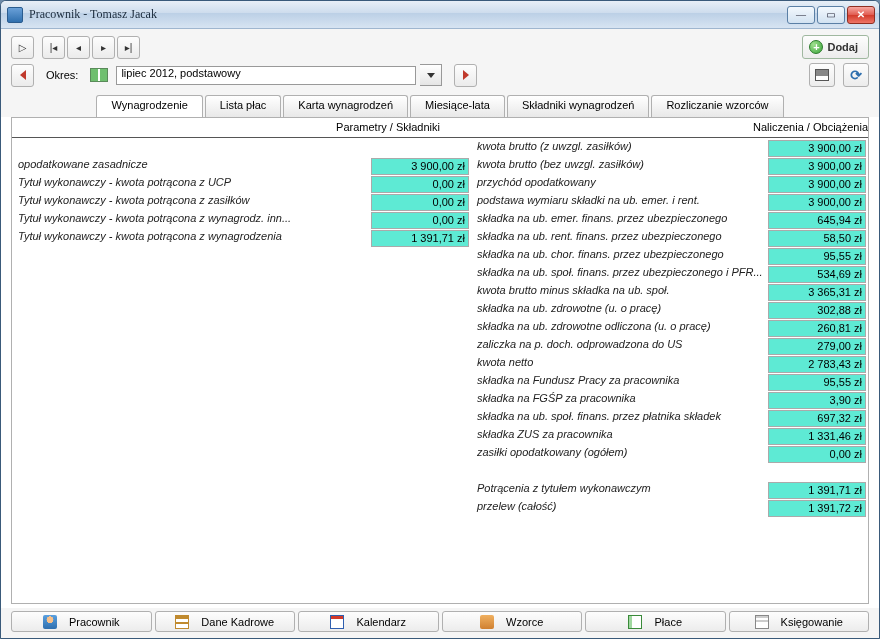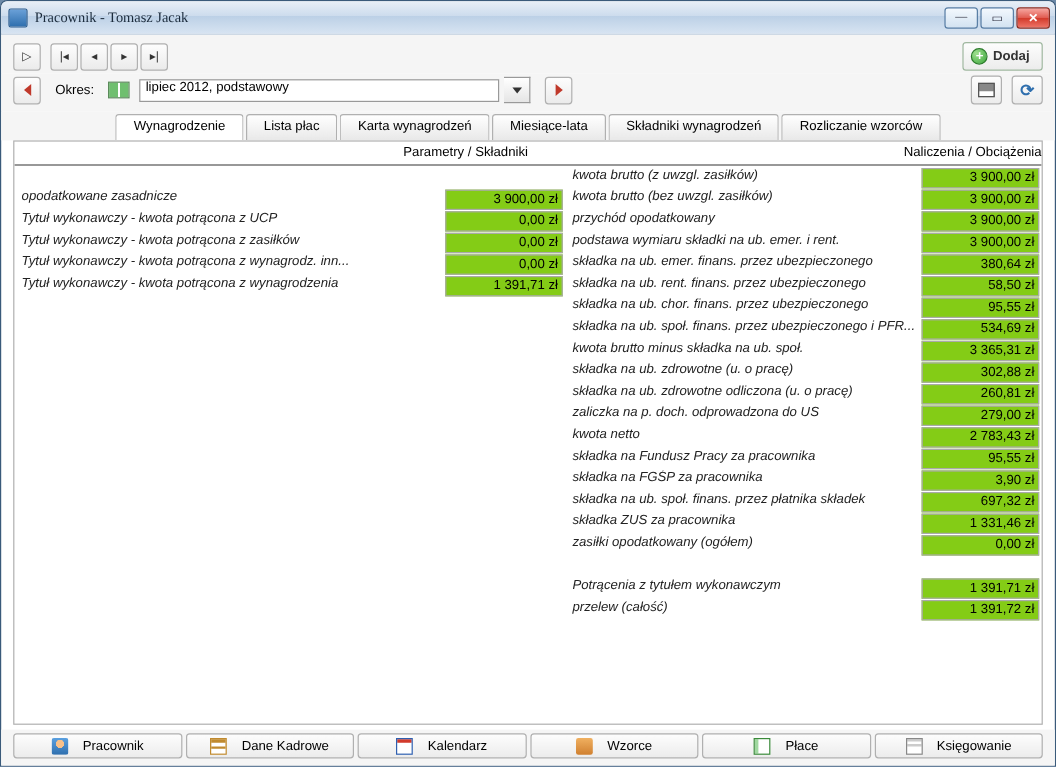--- a/index.html
+++ b/index.html
@@ -183,21 +183,21 @@
   .row {
     display:flex;
     align-items:flex-start;
     height:18px;
   }
   .row .lab { flex:1; padding-left:4px; font-style:italic; color:#222; white-space:nowrap; overflow:hidden; text-overflow:ellipsis;}
   .row .val {
     width:98px;
     height:17px;
     border:1px solid #aaa;
-    background:#84cc16;
+    background:#5eead4;
     text-align:right;
     padding: 1px 3px 0 0;
     font-style:normal;
     margin-left:2px;
   }
   .col-right .row .val { width:98px; }
   .gap { height:18px; }
 
   .bottombar {
     height:30px;
@@ -326,21 +326,21 @@
         <div class="row">
             <div class="lab">przychód opodatkowany</div>
             <div class="val">3 900,00 zł</div>
           </div>
         <div class="row">
             <div class="lab">podstawa wymiaru składki na ub. emer. i rent.</div>
             <div class="val">3 900,00 zł</div>
           </div>
         <div class="row">
             <div class="lab">składka na ub. emer. finans. przez ubezpieczonego</div>
-            <div class="val">380,64 zł</div>
+            <div class="val">645,94 zł</div>
           </div>
         <div class="row">
             <div class="lab">składka na ub. rent. finans. przez ubezpieczonego</div>
             <div class="val">58,50 zł</div>
           </div>
         <div class="row">
             <div class="lab">składka na ub. chor. finans. przez ubezpieczonego</div>
             <div class="val">95,55 zł</div>
           </div>
         <div class="row">

